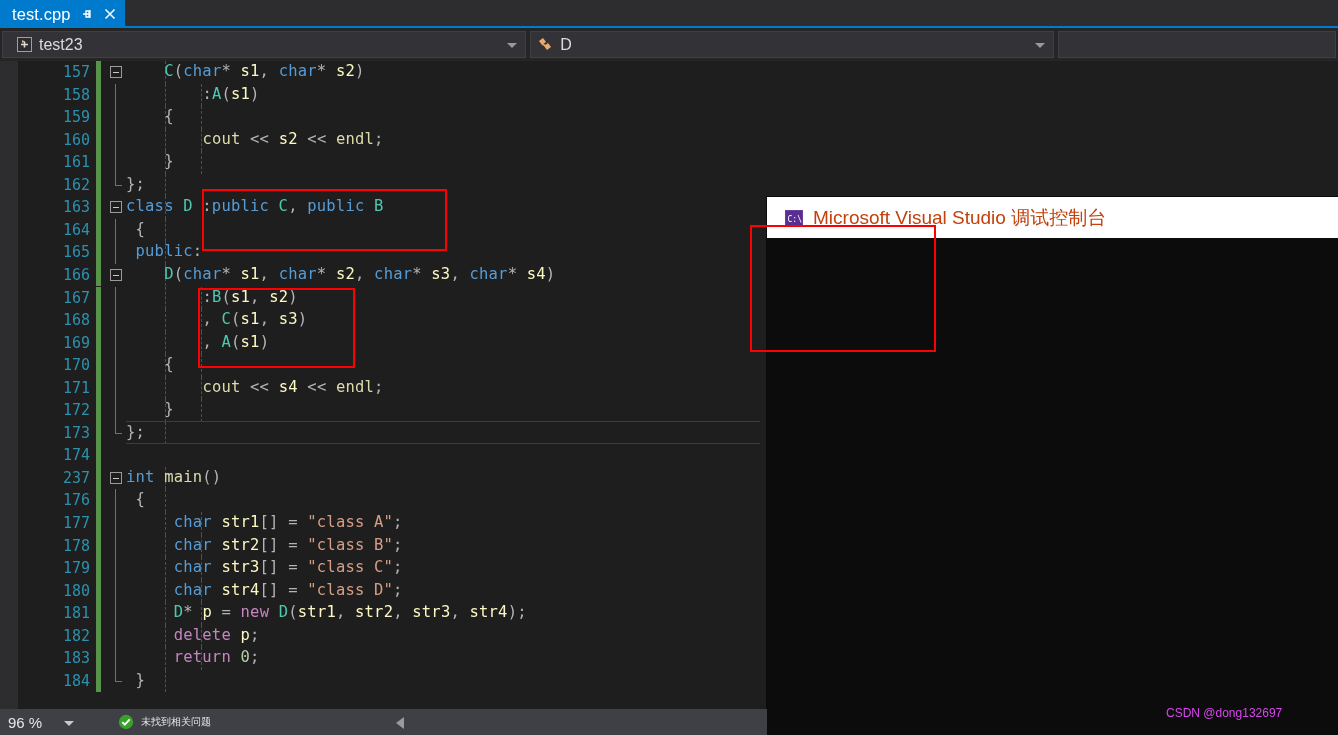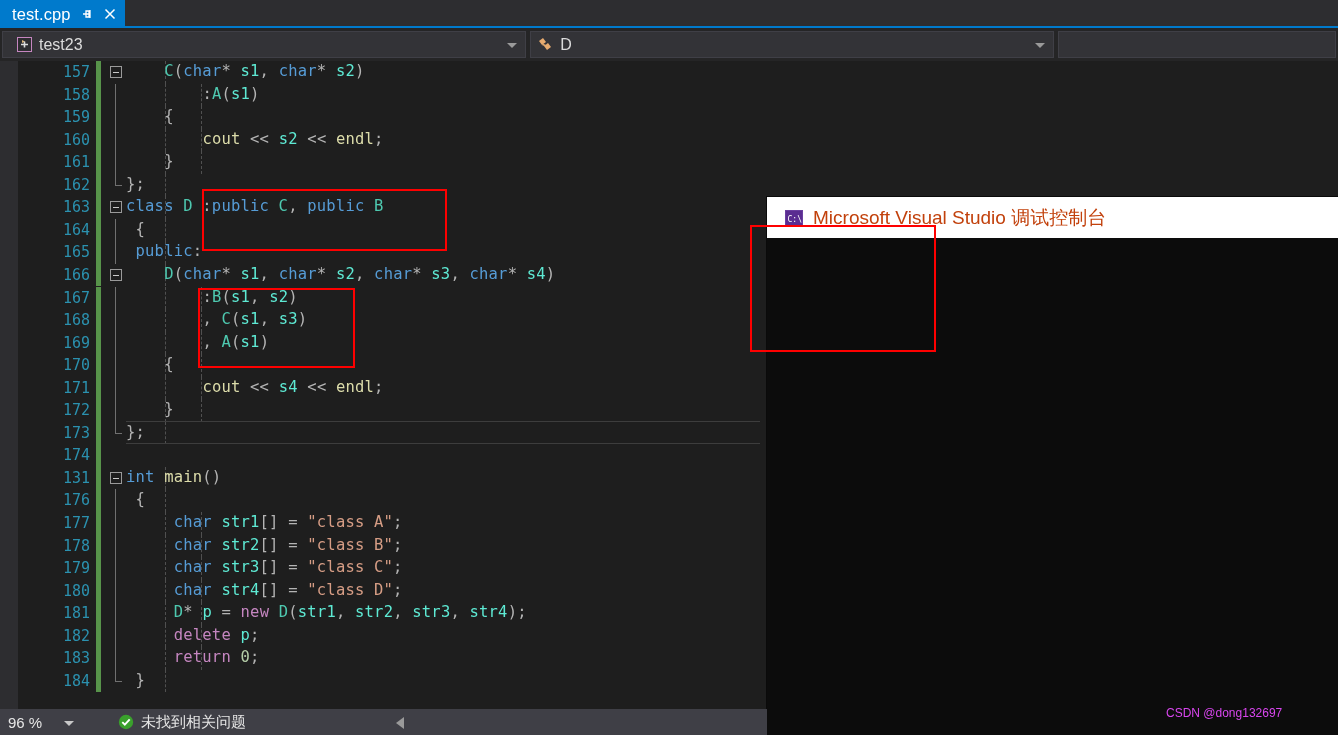--- a/index.html
+++ b/index.html
@@ -56,21 +56,21 @@
   .fold-elbow{ position:absolute; left:7px; top:0; width:7px; height:12px;
     border-left:1px solid #707070; border-bottom:1px solid #707070; }
   .codetext{ position:absolute; left:126px; top:1px; white-space:pre;
     font-family:"DejaVu Sans Mono", monospace; font-size:15.5px; color:#d4d4d4;
     letter-spacing:.2px; }
   .guide{ position:absolute; top:0; width:1px; height:22.55px;
     border-left:1px dashed #505050; }
 
   
   .t-kw{color:#569cd6}.t-type{color:#4ec9b0}.t-fn{color:#dcdcaa}
-  .t-str{color:#d69d85}.t-num{color:#b5cea8}.t-var{color:#5eead4}.t-ctl{color:#c586c0}.t-op{color:#b4b4b4}
+  .t-str{color:#d69d85}.t-num{color:#b5cea8}.t-var{color:#fef9c3}.t-ctl{color:#c586c0}.t-op{color:#b4b4b4}
 
   
   .redbox{ position:absolute; border:2px solid #fe0000; pointer-events:none; }
 
   
   .seprow{ position:absolute; left:126px; width:634px; height:1px;
     background:#3d3d3d; }
 
   
   #console{ position:absolute; left:767px; top:197px; width:571px; height:538px;
@@ -90,21 +90,21 @@
   #statusbar{ position:absolute; left:0; top:709px; width:767px; height:26px;
     background:#3f3f46; display:flex; align-items:center; }
   .zoomwrap{ width:100px; height:26px; display:flex; align-items:center;
     position:relative; padding-left:8px; }
   .zoomwrap .zval{ color:#e6e6e6; font-size:15px;
     font-family:"Liberation Sans", sans-serif; }
   .zoomwrap .zarrow{ position:absolute; right:26px; top:12px; width:0;height:0;
     border-left:5px solid transparent;border-right:5px solid transparent;
     border-top:5px solid #c8c8c8; }
   .ok-icon{ width:16px;height:16px; margin-left:18px; }
-  .statmsg{ color:#e6e6e6; font-size:15px; margin-left:7px;
+  .statmsg{ color:#e6e6e6; font-size:10px; margin-left:7px;
     font-family:"Liberation Sans", sans-serif; }
 
   
   #hscroll{ position:absolute; left:0; top:709px; width:767px; height:26px; }
   #hscroll .leftarrow{ position:absolute; left:396px; top:8px; width:0;height:0;
     border-top:6px solid transparent;border-bottom:6px solid transparent;
     border-right:8px solid #9a9a9a; }
 
   
   #watermark{ position:absolute; left:1166px; top:706px; color:#d946ef;
@@ -323,21 +323,21 @@
         <div class="guide" style="left: 165px;"></div>
         <div class="codetext"><span class="t-op">}</span><span class="t-op">;</span></div>
       </div>
       <div class="coderow" style="top: 383.35px; position: absolute; left: 0px; right: 0px;">
         <div class="lnum">174</div>
         <div class="changebar"></div>
         <div class="foldcol"></div>
         <div class="codetext"></div>
       </div>
       <div class="coderow" style="top: 405.9px; position: absolute; left: 0px; right: 0px;">
-        <div class="lnum">131</div>
+        <div class="lnum">237</div>
         <div class="changebar"></div>
         <div class="foldcol">
           <div class="fold-box"></div>
         </div>
         <div class="guide" style="left: 165px;"></div>
         <div class="codetext"><span class="t-kw">int</span><span class="t-op"> </span><span class="t-fn">main</span><span class="t-op">(</span><span class="t-op">)</span></div>
       </div>
       <div class="coderow" style="top: 428.45px; position: absolute; left: 0px; right: 0px;">
         <div class="lnum">176</div>
         <div class="changebar"></div>

